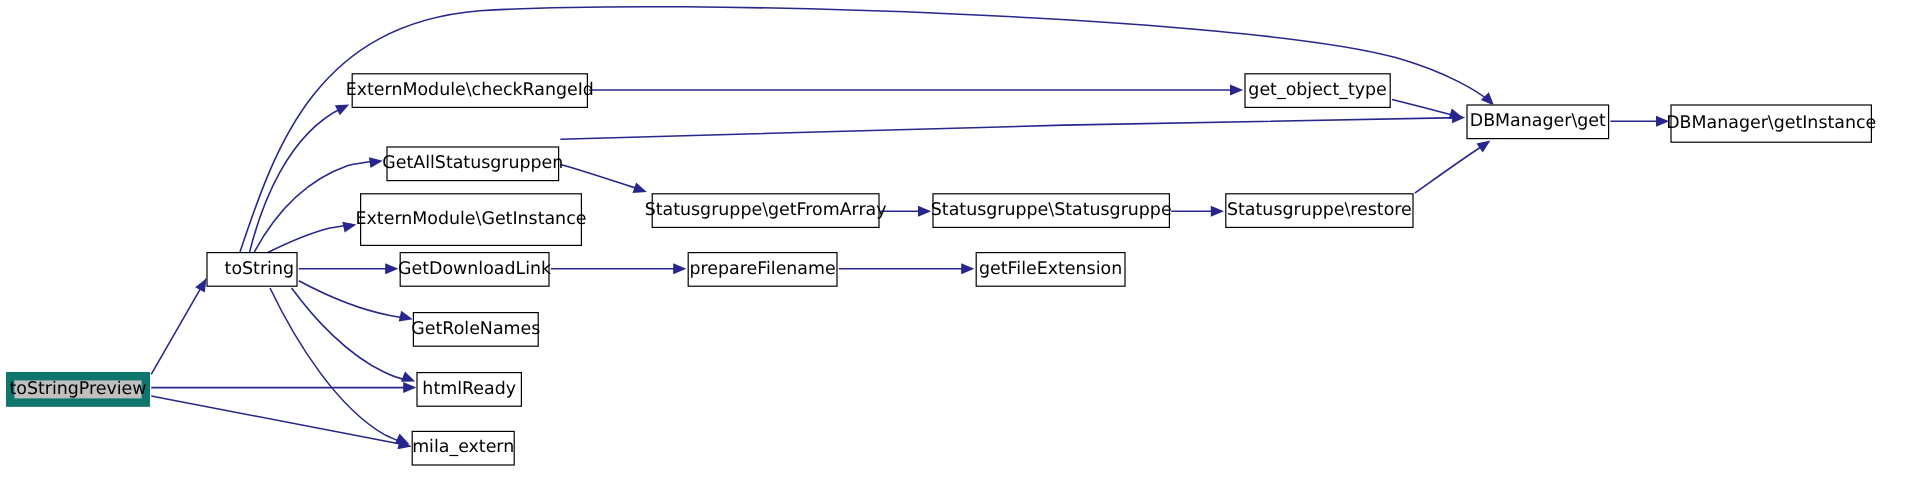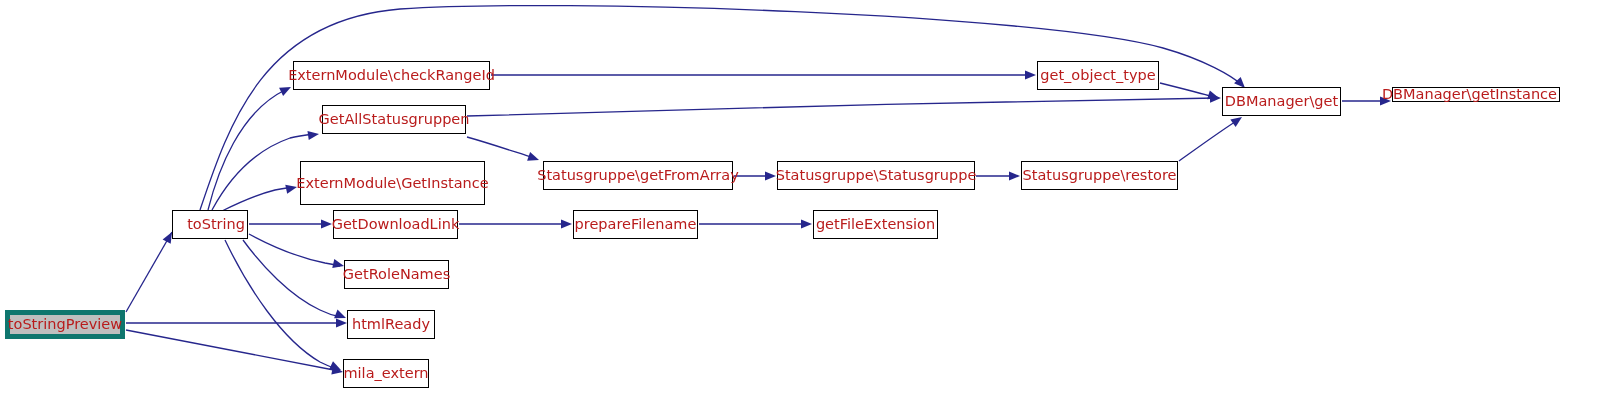--- a/index.html
+++ b/index.html
@@ -21,33 +21,33 @@
     top: 0;
     width: 1605px;
     height: 401px;
     pointer-events: none;
   }
   .node {
     position: absolute;
     box-sizing: border-box;
     border: 1px solid #000000;
     background: #ffffff;
-    color: #b91c1c;
+    color: #000000;
     font-size: 14.5px;
     line-height: 1;
     display: flex;
     align-items: center;
     justify-content: center;
     white-space: nowrap;
     letter-spacing: 0px;
     z-index: 5;
   }
   .node.current {
     background: #bfbfbf;
-    border: 5px solid #0f766e;
+    border: 7px solid #0f766e;
   }
   .node-label {
     display: block;
     padding: 0 2px;
   }
 </style>
 </head>
 <body>
 
 <div id="canvas">
@@ -104,21 +104,21 @@
   <div id="nodes">
       <div class="node current" style="left: 5px; top: 310px; width: 120px; height: 29px;">
         <span class="node-label">toStringPreview</span>
       </div>
       <div class="node" style="left: 172px; top: 210px; width: 76px; height: 29px; justify-content: flex-end;">
         <span class="node-label">toString</span>
       </div>
       <div class="node" style="left: 293px; top: 61px; width: 197px; height: 29px;">
         <span class="node-label">ExternModule\checkRangeId</span>
       </div>
-      <div class="node" style="left: 322px; top: 105px; width: 144px; height: 29px;">
+      <div class="node" style="left: 322px; top: 122px; width: 144px; height: 29px;">
         <span class="node-label">GetAllStatusgruppen</span>
       </div>
       <div class="node" style="left: 300px; top: 161px; width: 185px; height: 44px;">
         <span class="node-label">ExternModule\GetInstance</span>
       </div>
       <div class="node" style="left: 333px; top: 210px; width: 125px; height: 29px;">
         <span class="node-label">GetDownloadLink</span>
       </div>
       <div class="node" style="left: 344px; top: 260px; width: 105px; height: 29px;">
         <span class="node-label">GetRoleNames</span>
@@ -143,18 +143,18 @@
       </div>
       <div class="node" style="left: 1037px; top: 61px; width: 122px; height: 29px;">
         <span class="node-label">get_object_type</span>
       </div>
       <div class="node" style="left: 1021px; top: 161px; width: 157px; height: 29px;">
         <span class="node-label">Statusgruppe\restore</span>
       </div>
       <div class="node" style="left: 1222px; top: 87px; width: 119px; height: 29px;">
         <span class="node-label">DBManager\get</span>
       </div>
-      <div class="node" style="left: 1392px; top: 87px; width: 168px; height: 15px; justify-content: flex-end;">
+      <div class="node" style="left: 1392px; top: 87px; width: 168px; height: 32px;">
         <span class="node-label">DBManager\getInstance</span>
       </div>
     </div>
 
 </div>
 
 </body></html>

